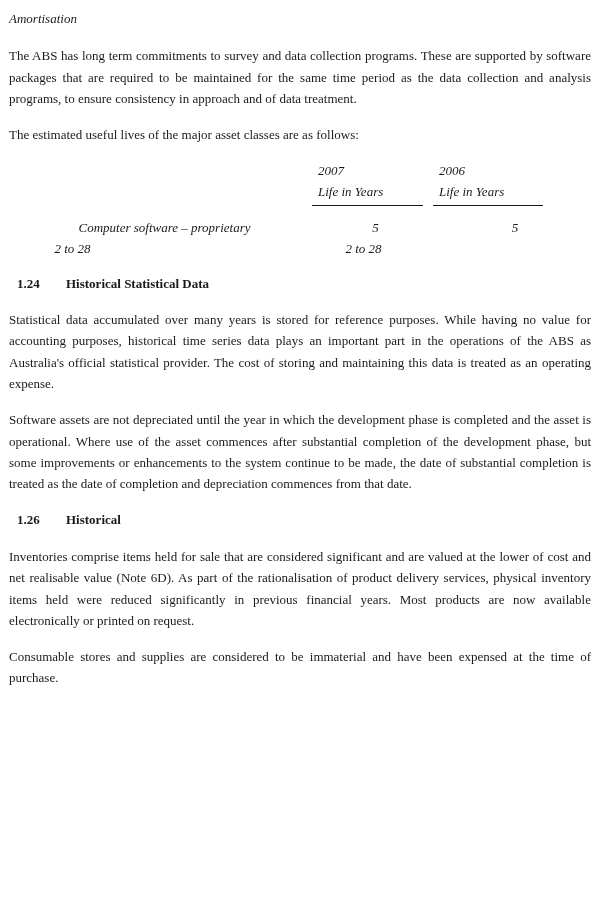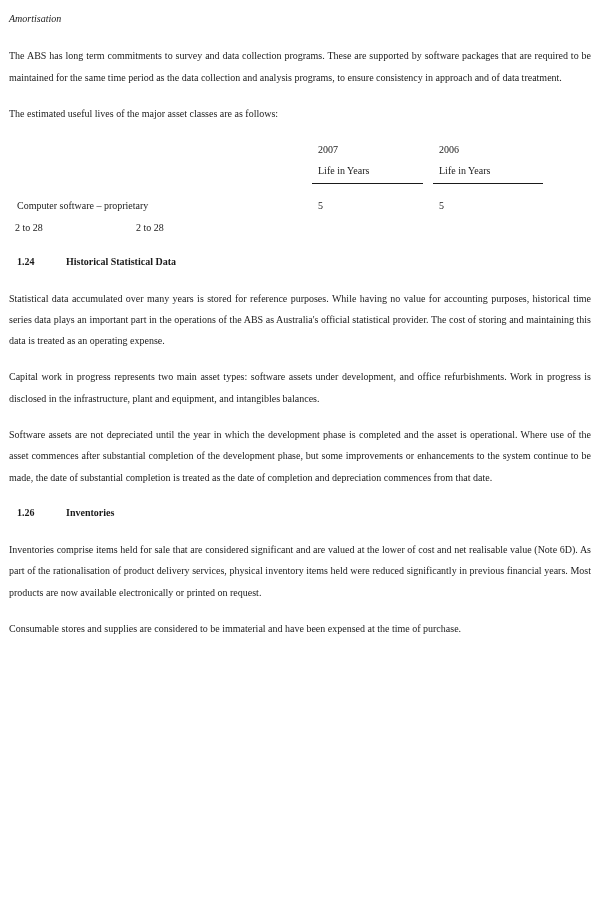--- a/index.html
+++ b/index.html
@@ -3,55 +3,55 @@
 <meta charset="utf-8">
 <style>
   html, body { margin: 0; padding: 0; background: #ffffff; }
   .page {
     width: 600px;
     height: 921px;
     box-sizing: border-box;
     background: #ffffff;
     padding: 8px 9px 0 9px;
     font-family: "Liberation Serif", serif;
-    font-size: 10px;
+    font-size: 13px;
     line-height: 21.4px;
     color: #1a1a1a;
     overflow: hidden;
   }
   p.body-para {
     margin: 0 0 14.5px 0;
     text-align: justify;
   }
   .doc-subhead {
     font-style: italic;
     margin: 0 0 16px 0;
   }
   .section-heading {
     font-weight: bold;
     display: flex;
     margin: 0 0 15px 8px;
   }
   .section-num { width: 49px; flex: 0 0 49px; }
 
   
-  .lives-table { margin: 13px 0 13px 0; }
+  .lives-table { margin: 13px 0 13px 0; font-style: italic; }
   .t-row { display: flex; }
   .c0 { width: 303px; flex: 0 0 303px; box-sizing: border-box; padding-left: 8px; }
   .c1 { width: 121px; flex: 0 0 121px; box-sizing: border-box; }
   .c2 { flex: 1; box-sizing: border-box; }
   .year-label { padding-left: 6px; }
   .col-underline {
     width: 105px;
     border-bottom: 1.5px solid #1a1a1a;
     padding: 0 0 2px 6px;
     box-sizing: content-box;
   }
   .c2 .col-underline { width: 104px; }
-  .t-body { margin-top: 11px; }
+  .t-body { margin-top: 11px; text-align: center; }
   .val { padding-left: 6px; }
 </style>
 </head>
 <body>
 
 <div class="page">
 
   <p class="doc-subhead">Amortisation</p>
 
   <p class="body-para">The ABS has long term commitments to survey and data collection programs.  These are supported by software packages that are required to be maintained for the same time period as the data collection and analysis programs, to ensure consistency in approach and of data treatment.</p>
@@ -86,23 +86,22 @@
     </div>
   </div>
 
 
   <div class="section-heading">
     <span class="section-num">1.24</span>
     <span>Historical Statistical Data</span>
   </div>
   <p class="body-para">Statistical data accumulated over many years is stored for reference purposes.  While having no value for accounting purposes, historical time series data plays an important part in the operations of the ABS as Australia's official statistical provider. The cost of storing and maintaining this data is treated as an operating expense.</p>
 
-  <p class="body-para">Capital work in progress represents two main asset types: software assets under development, and office refurbishments. Work in progress is disclosed in the infrastructure, plant and equipment, and intangibles balances.</p>
   <p class="body-para">Software assets are not depreciated until the year in which the development phase is completed and the asset is operational.  Where use of the asset commences after substantial completion of the development phase, but some improvements or enhancements to the system continue to be made, the date of substantial completion is treated as the date of completion and depreciation commences from that date.</p>
 
   <div class="section-heading">
     <span class="section-num">1.26</span>
-    <span>Inventories</span>
+    <span>Historical</span>
   </div>
   <p class="body-para">Inventories comprise items held for sale that are considered significant and are valued at the lower of cost and net realisable value (Note 6D). As part of the rationalisation of product delivery services, physical inventory items held were reduced significantly in previous financial years. Most products are now available electronically or printed on request.</p>
   <p class="body-para">Consumable stores and supplies are considered to be immaterial and have been expensed at the time of purchase.</p>
 
 </div>
 
 </body></html>

